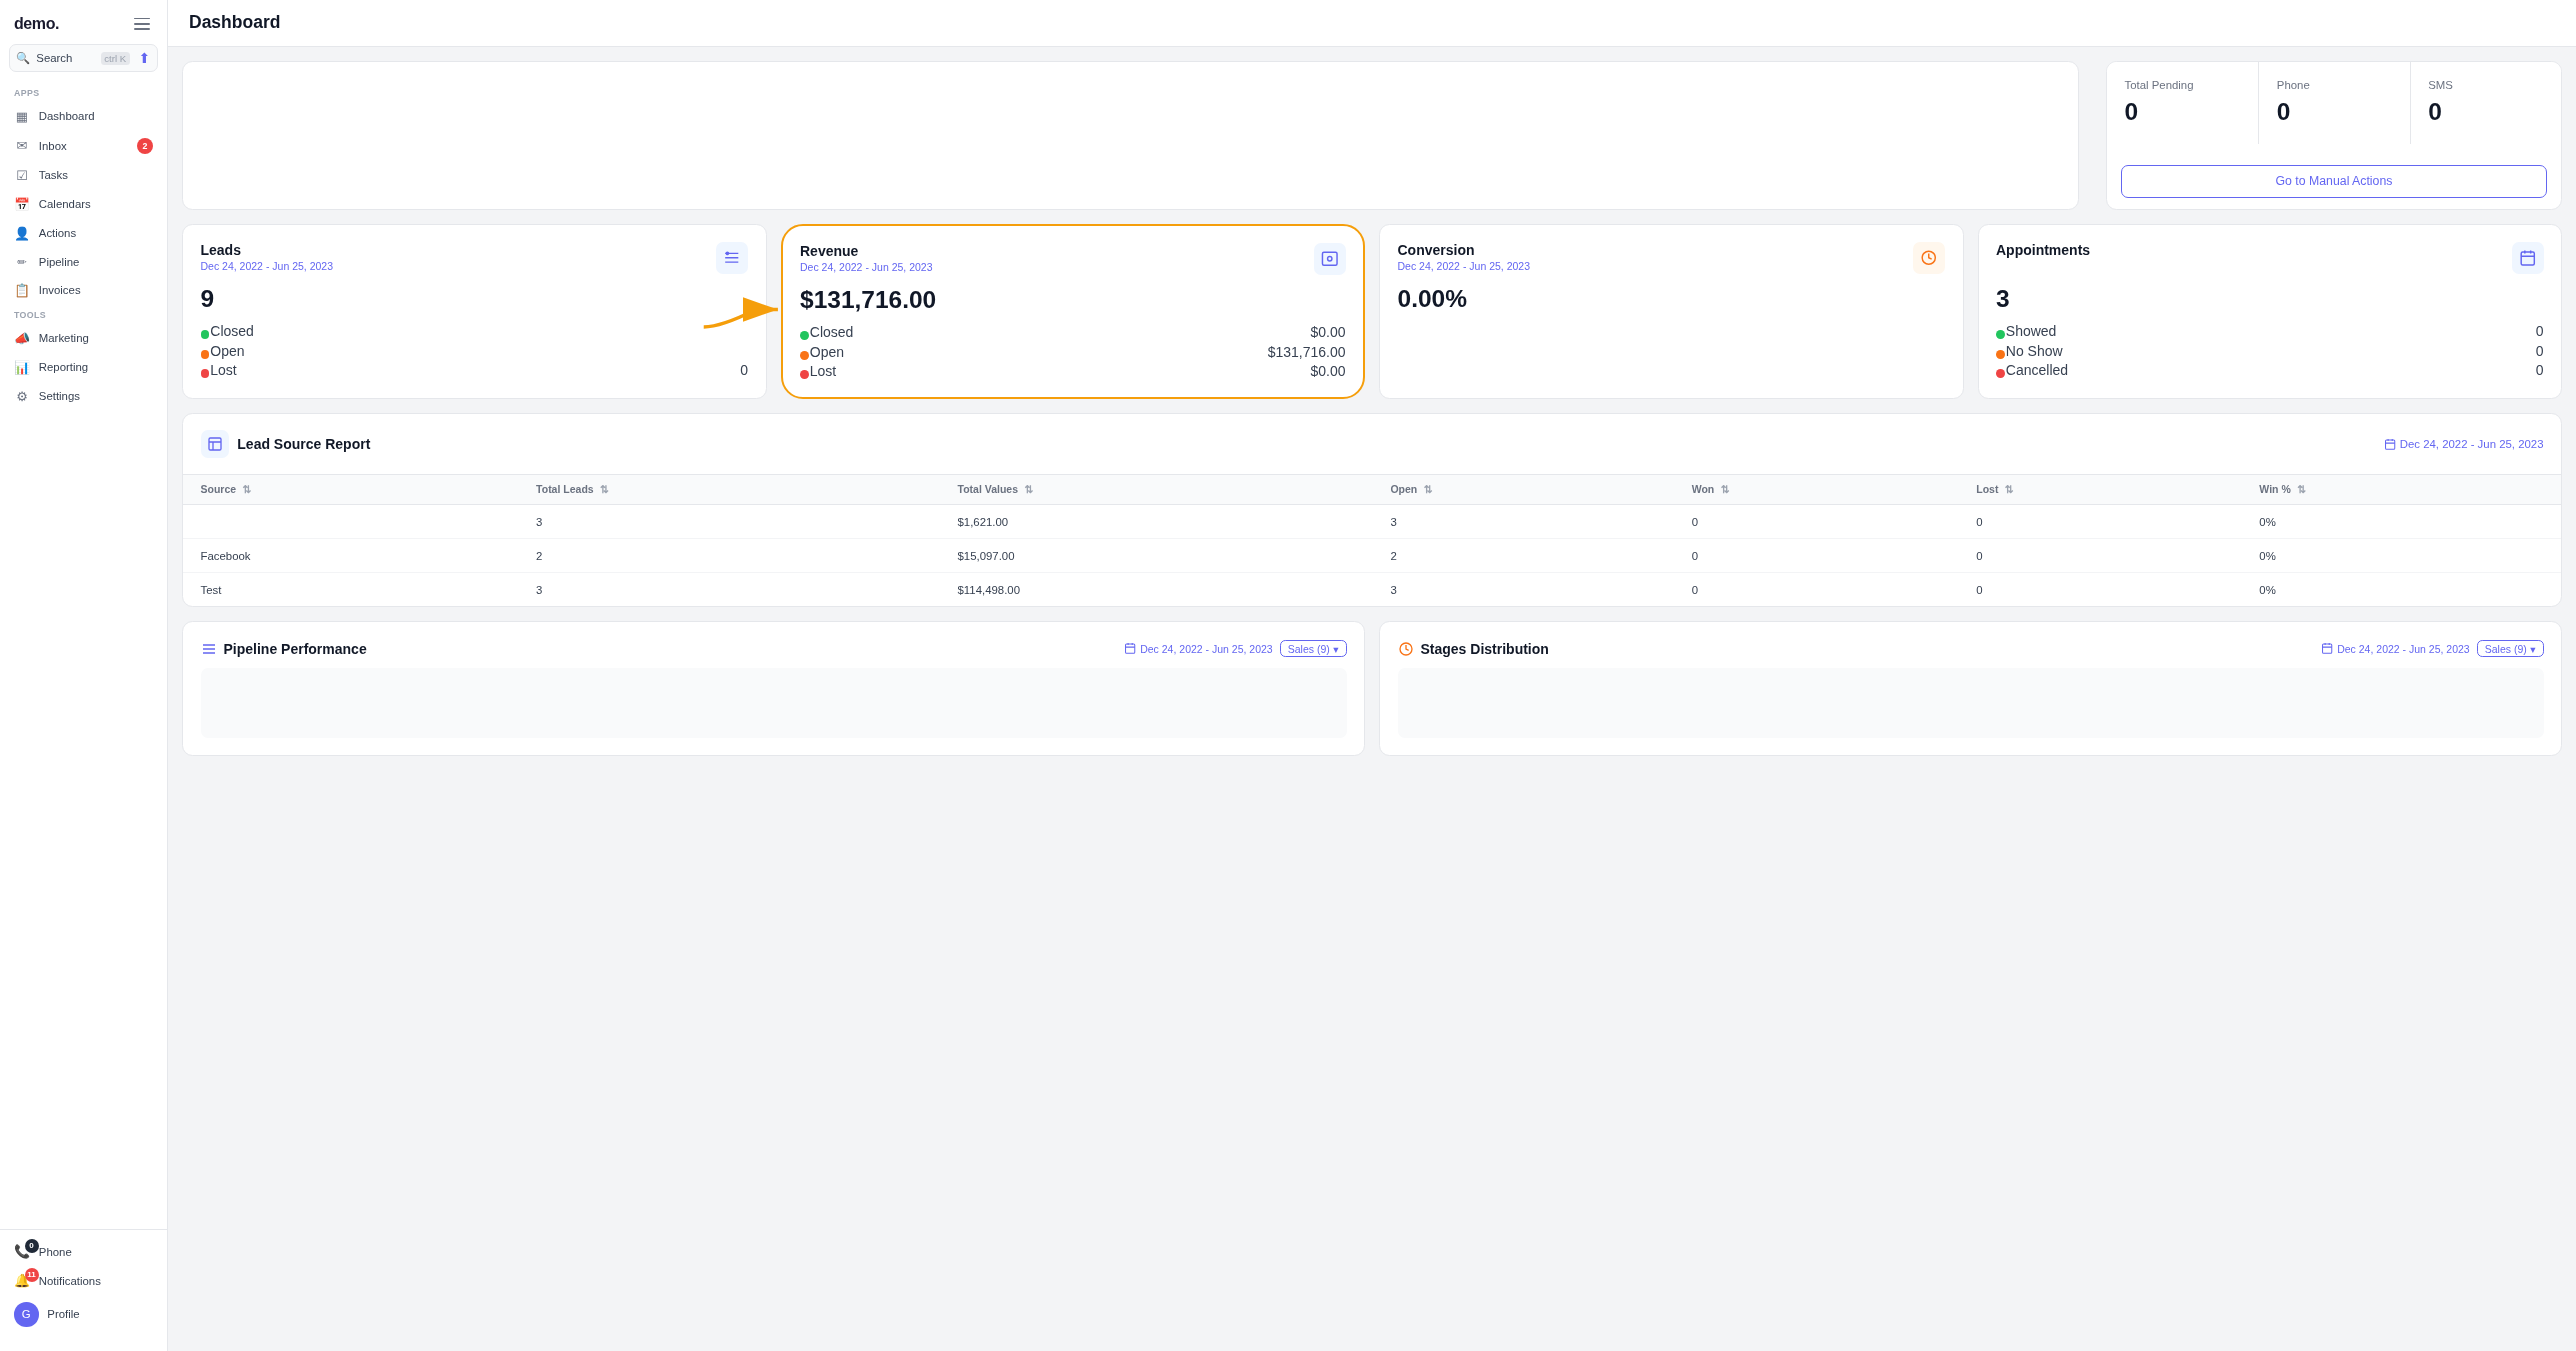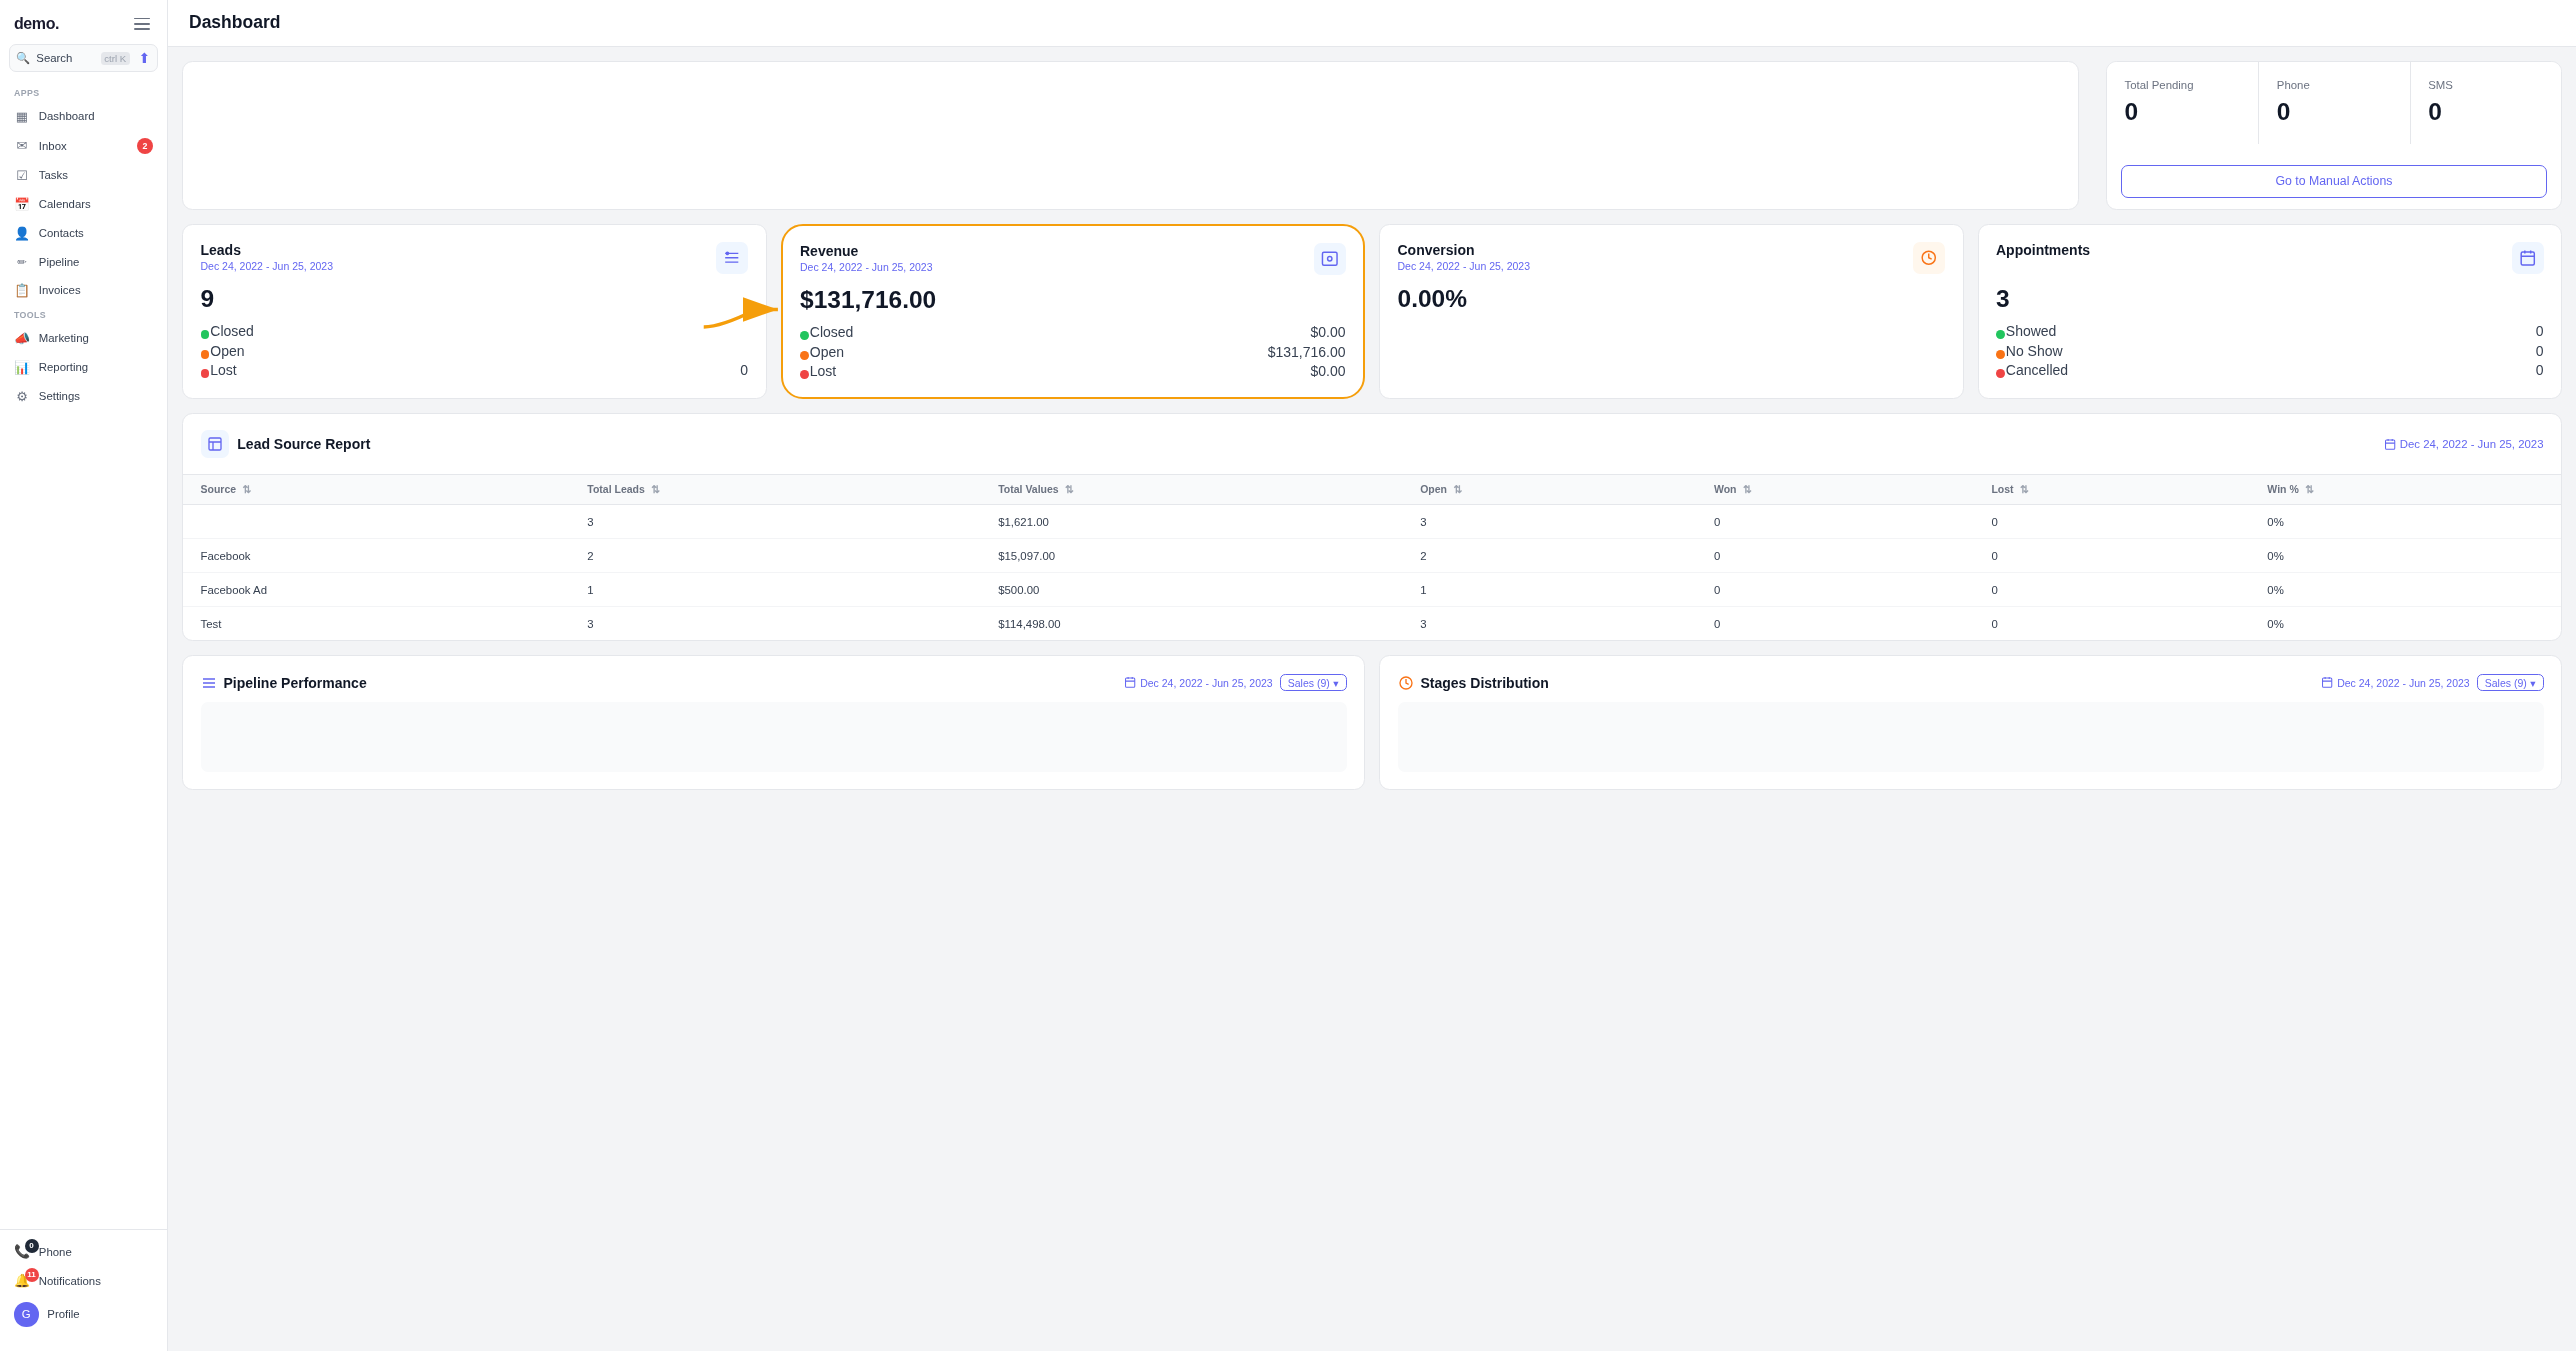--- a/index.html
+++ b/index.html
@@ -178,21 +178,21 @@
   <div class="nav-item">
     <span class="nav-icon">☑</span>
     <span>Tasks</span>
   </div>
   <div class="nav-item">
     <span class="nav-icon">📅</span>
     <span>Calendars</span>
   </div>
   <div class="nav-item">
     <span class="nav-icon">👤</span>
-    <span>Contacts</span>
+    <span>Actions</span>
   </div>
   <div class="nav-item">
     <span class="nav-icon" style="font-size:11.4px;">✏</span>
     <span>Pipeline</span>
   </div>
   <div class="nav-item">
     <span class="nav-icon">📋</span>
     <span>Invoices</span>
   </div>
 
@@ -462,29 +462,20 @@
           <tr>
             <td>Facebook</td>
             <td>2</td>
             <td>$15,097.00</td>
             <td>2</td>
             <td>0</td>
             <td>0</td>
             <td>0%</td>
           </tr>
           <tr>
-            <td>Facebook Ad</td>
-            <td>1</td>
-            <td>$500.00</td>
-            <td>1</td>
-            <td>0</td>
-            <td>0</td>
-            <td>0%</td>
-          </tr>
-          <tr>
             <td>Test</td>
             <td>3</td>
             <td>$114,498.00</td>
             <td>3</td>
             <td>0</td>
             <td>0</td>
             <td>0%</td>
           </tr>
         </tbody>
       </table>

